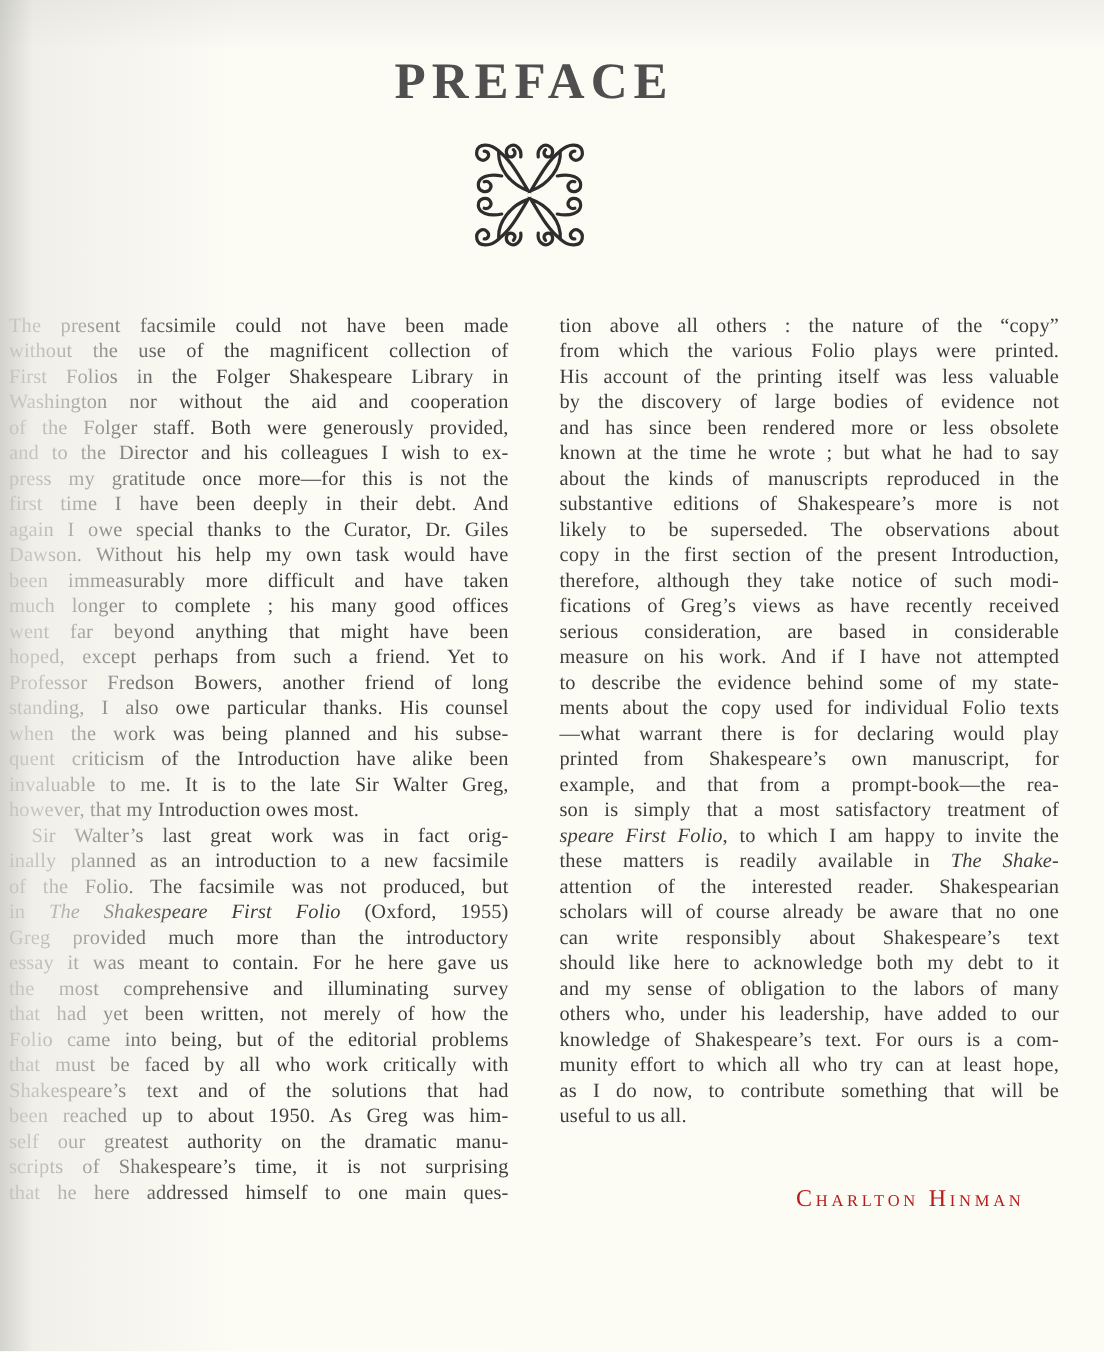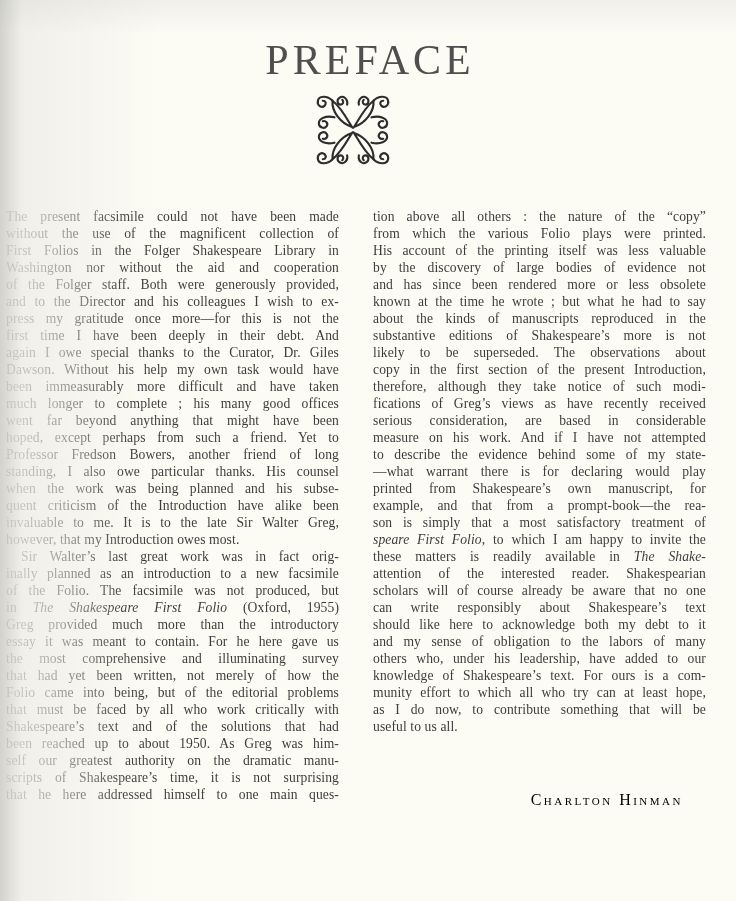--- a/index.html
+++ b/index.html
@@ -18,43 +18,43 @@
     position:absolute;left:0;top:0;bottom:0;width:170px;
     background:linear-gradient(90deg,rgba(170,170,166,0.50) 0px,rgba(210,210,205,0.28) 22px,rgba(252,251,244,0) 160px);
     pointer-events:none;z-index:3;
   }
   .fade-overlay{
     position:absolute;left:0;top:200px;width:125px;height:630px;
     background:linear-gradient(90deg,rgba(252,251,244,0.82) 0px,rgba(252,251,244,0.55) 48px,rgba(252,251,244,0) 120px);
     pointer-events:none;z-index:2;
   }
   .title{
-    position:absolute;top:36px;left:20px;width:700px;margin:0;
-    text-align:center;font-size:42px;font-weight:400;letter-spacing:4px;
+    position:absolute;top:36px;left:6px;width:700px;margin:0;
+    text-align:center;font-size:34px;font-weight:700;letter-spacing:4px;
     color:#4f4f4f;
   }
   .ornament{
     position:absolute;top:90px;left:314px;width:78px;height:82px;
   }
   .columns{
     position:absolute;top:208px;left:6px;width:700px;
     display:flex;gap:34px;
   }
   .col{width:333px;}
   .line{
     height:17px;line-height:17px;font-size:13.6px;
     text-align:justify;text-align-last:justify;
     letter-spacing:0.1px;
   }
   .line.ind{text-indent:15px;}
   .line.pend{text-align-last:left;}
   .signature{
     position:absolute;top:791px;right:53px;
     font-variant:small-caps;letter-spacing:2.5px;font-size:16px;
-    color:#000000;
+    color:#b91c1c;
   }
 </style>
 </head>
 <body>
 
 <div class="page">
 
   <div class="top-shade"></div>
   <div class="edge-left"></div>
 
@@ -123,20 +123,21 @@
         <div class="line">known at the time he wrote ; but what he had to say</div>
         <div class="line">about the kinds of manuscripts reproduced in the</div>
         <div class="line">substantive editions of Shakespeare’s more is not</div>
         <div class="line">likely to be superseded. The observations about</div>
         <div class="line">copy in the first section of the present Introduction,</div>
         <div class="line">therefore, although they take notice of such modi-</div>
         <div class="line">fications of Greg’s views as have recently received</div>
         <div class="line">serious consideration, are based in considerable</div>
         <div class="line">measure on his work. And if I have not attempted</div>
         <div class="line">to describe the evidence behind some of my state-</div>
+        <div class="line">ments about the copy used for individual Folio texts</div>
         <div class="line">—what warrant there is for declaring would play</div>
         <div class="line">printed from Shakespeare’s own manuscript, for</div>
         <div class="line">example, and that from a prompt-book—the rea-</div>
         <div class="line">son is simply that a most satisfactory treatment of</div>
         <div class="line"><i>speare First Folio</i>, to which I am happy to invite the</div>
         <div class="line">these matters is readily available in <i>The Shake-</i></div>
         <div class="line">attention of the interested reader. Shakespearian</div>
         <div class="line">scholars will of course already be aware that no one</div>
         <div class="line">can write responsibly about Shakespeare’s text</div>
         <div class="line">should like here to acknowledge both my debt to it</div>

